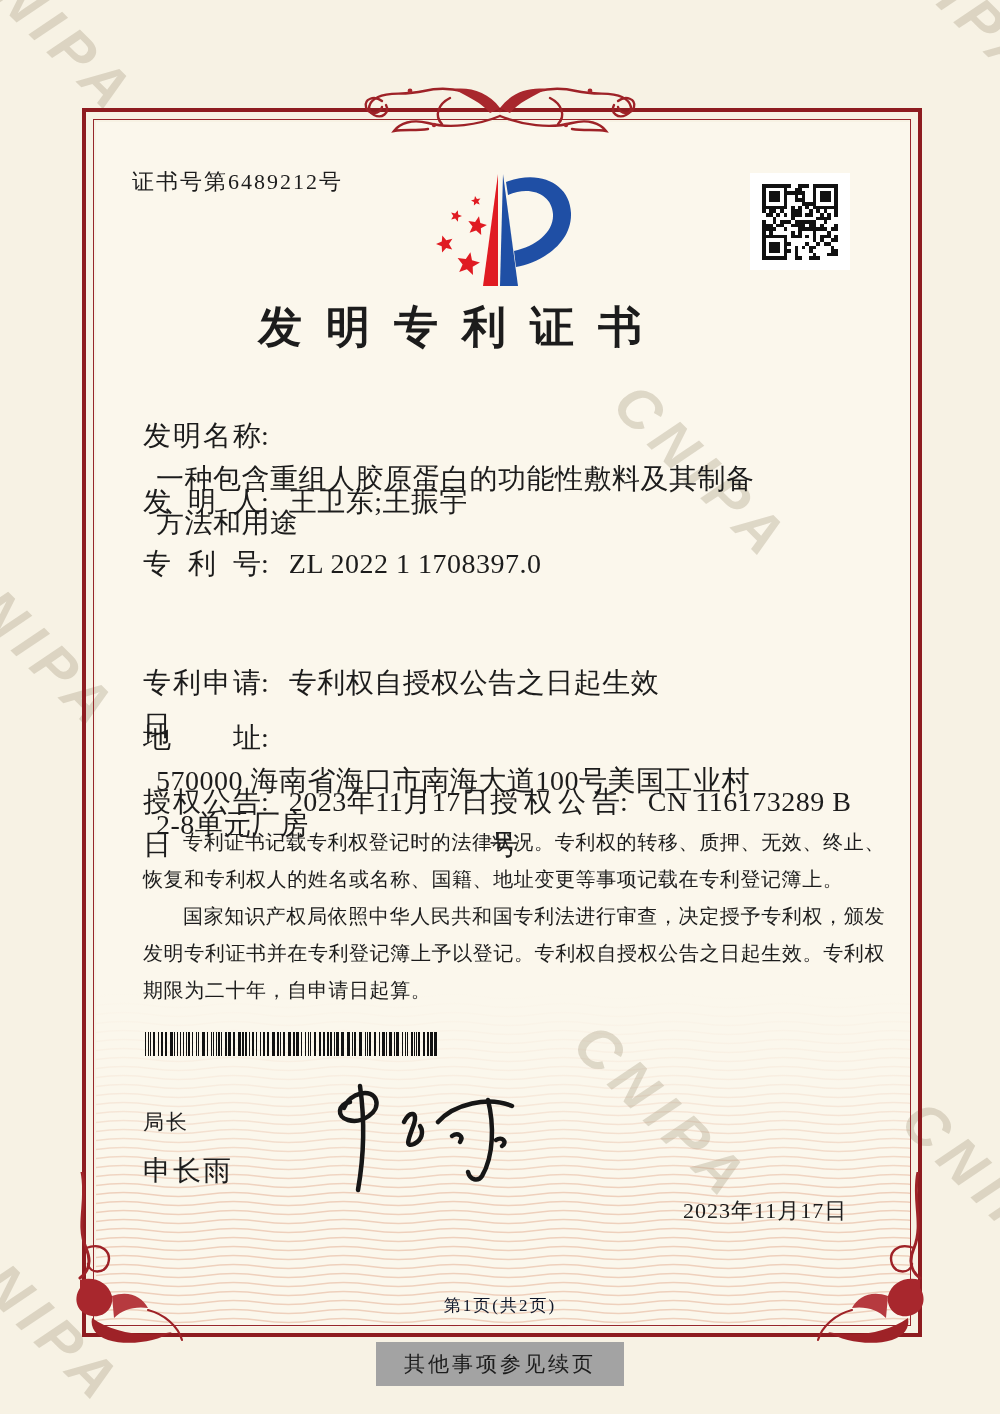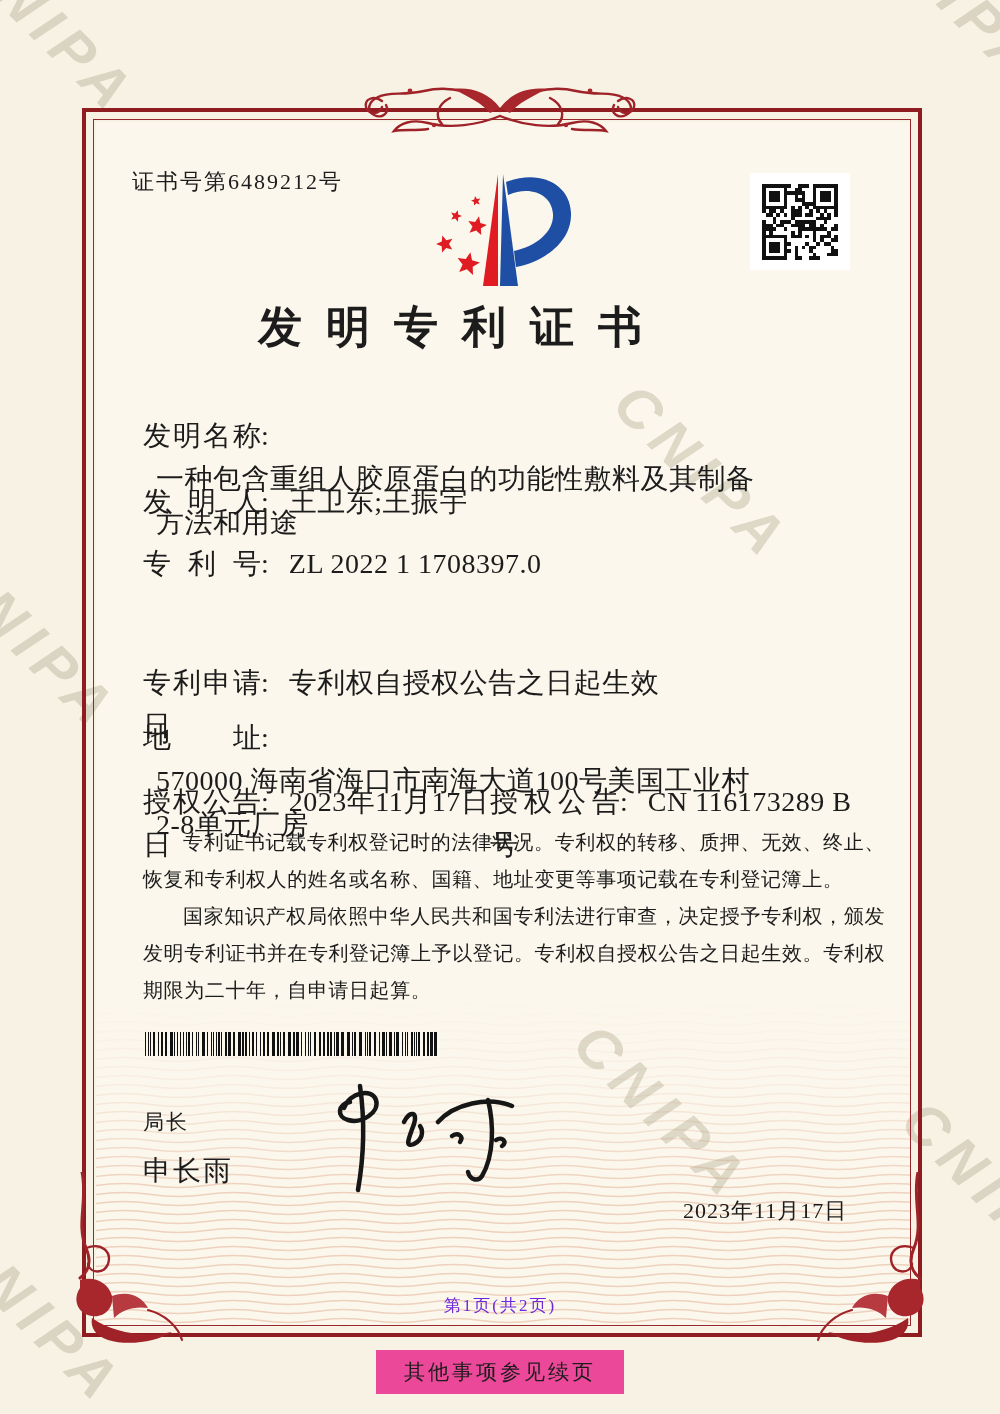--- a/index.html
+++ b/index.html
@@ -43,22 +43,22 @@
   .paras p{margin:0;text-indent:2em;}
 
   .barcode{position:absolute;left:145px;top:1032px;z-index:5;}
   .signer-title{position:absolute;left:143px;top:1108px;font-family:"Liberation Sans",sans-serif;
                 font-size:21px;letter-spacing:2px;z-index:5;}
   .signer-name{position:absolute;left:143px;top:1152px;font-family:"Liberation Sans",sans-serif;
                font-size:28px;letter-spacing:2px;z-index:5;}
   .signature{position:absolute;left:292px;top:1080px;z-index:5;}
   .issue-date{position:absolute;left:683px;top:1196px;font-size:22px;letter-spacing:1px;z-index:5;}
   .page-no{position:absolute;left:0;top:1294px;width:1000px;text-align:center;font-size:17px;
-           letter-spacing:2px;z-index:5;color:#6d28d9;}
-  .footer-note{position:absolute;left:0;right:0;top:1342px;margin:8px auto;width:fit-content;background:#ec4899;
+           letter-spacing:2px;z-index:5;color:#0f172a;}
+  .footer-note{position:absolute;left:0;right:0;top:1342px;margin:0 auto;width:fit-content;background:#a3a3a3;
                padding:8px 28px;font-size:21px;letter-spacing:3px;z-index:5;}
 </style>
 </head>
 <body>
 
 <div class="page">
 
   <div class="inner-bg"></div>
 
   <svg class="waves" viewBox="0 0 815 335" preserveAspectRatio="none">

